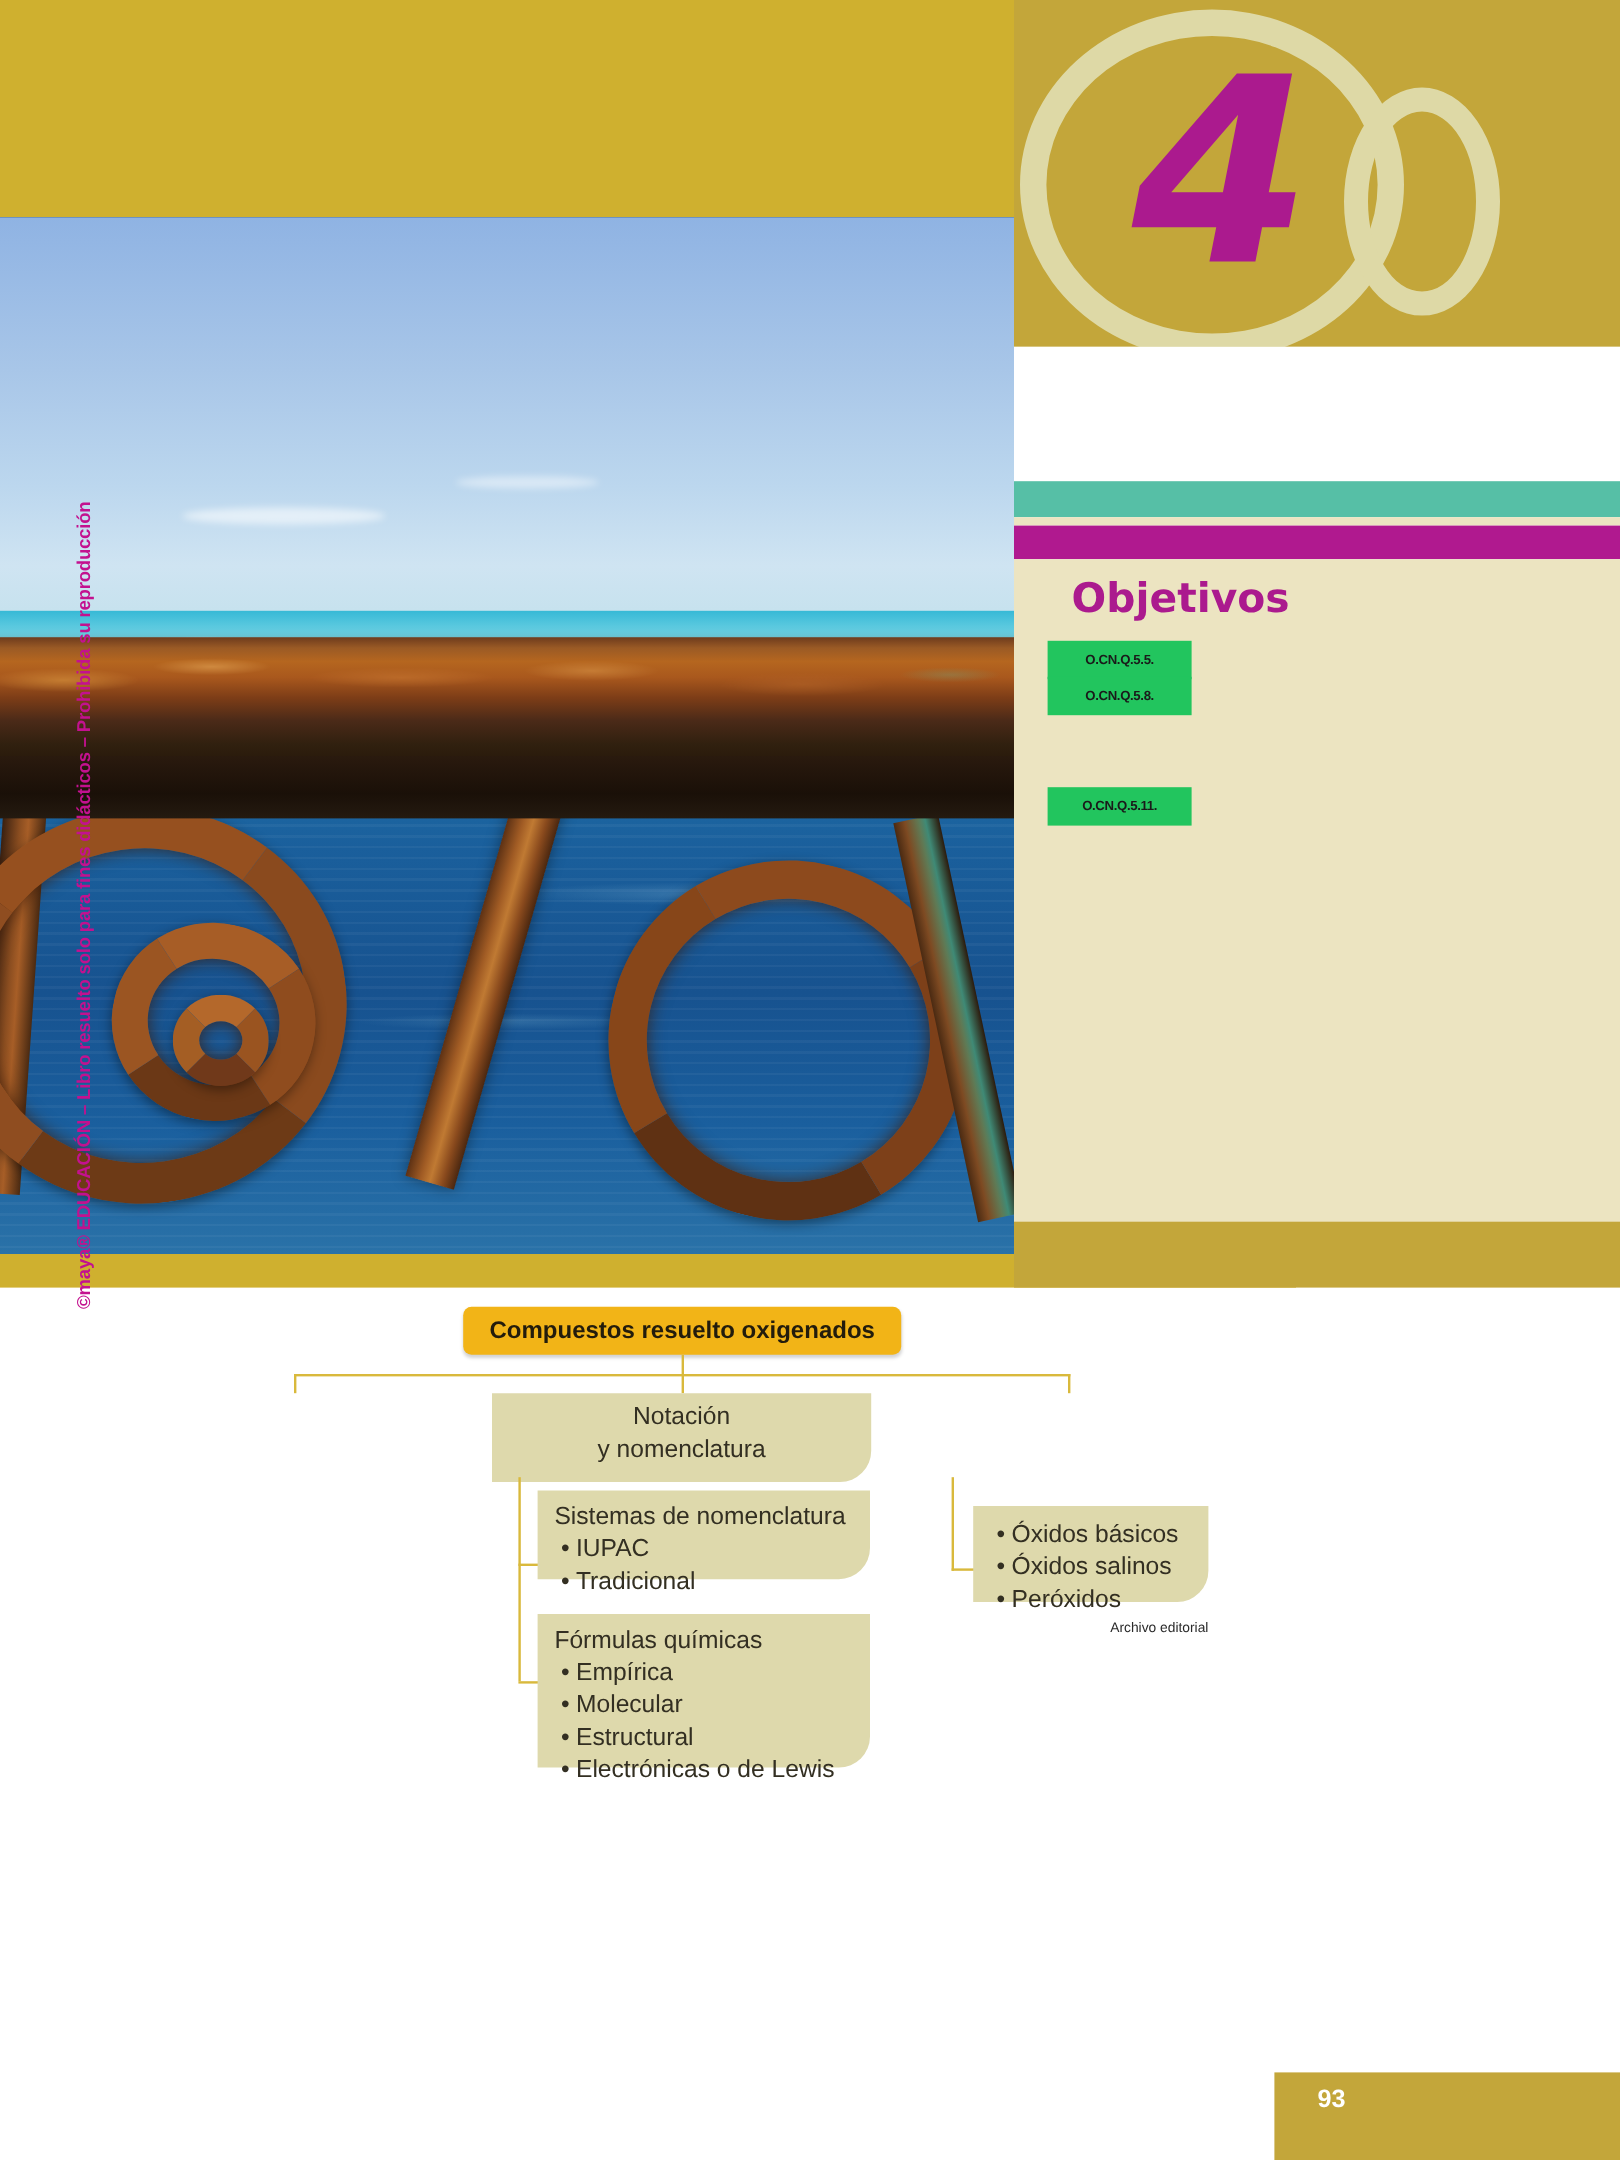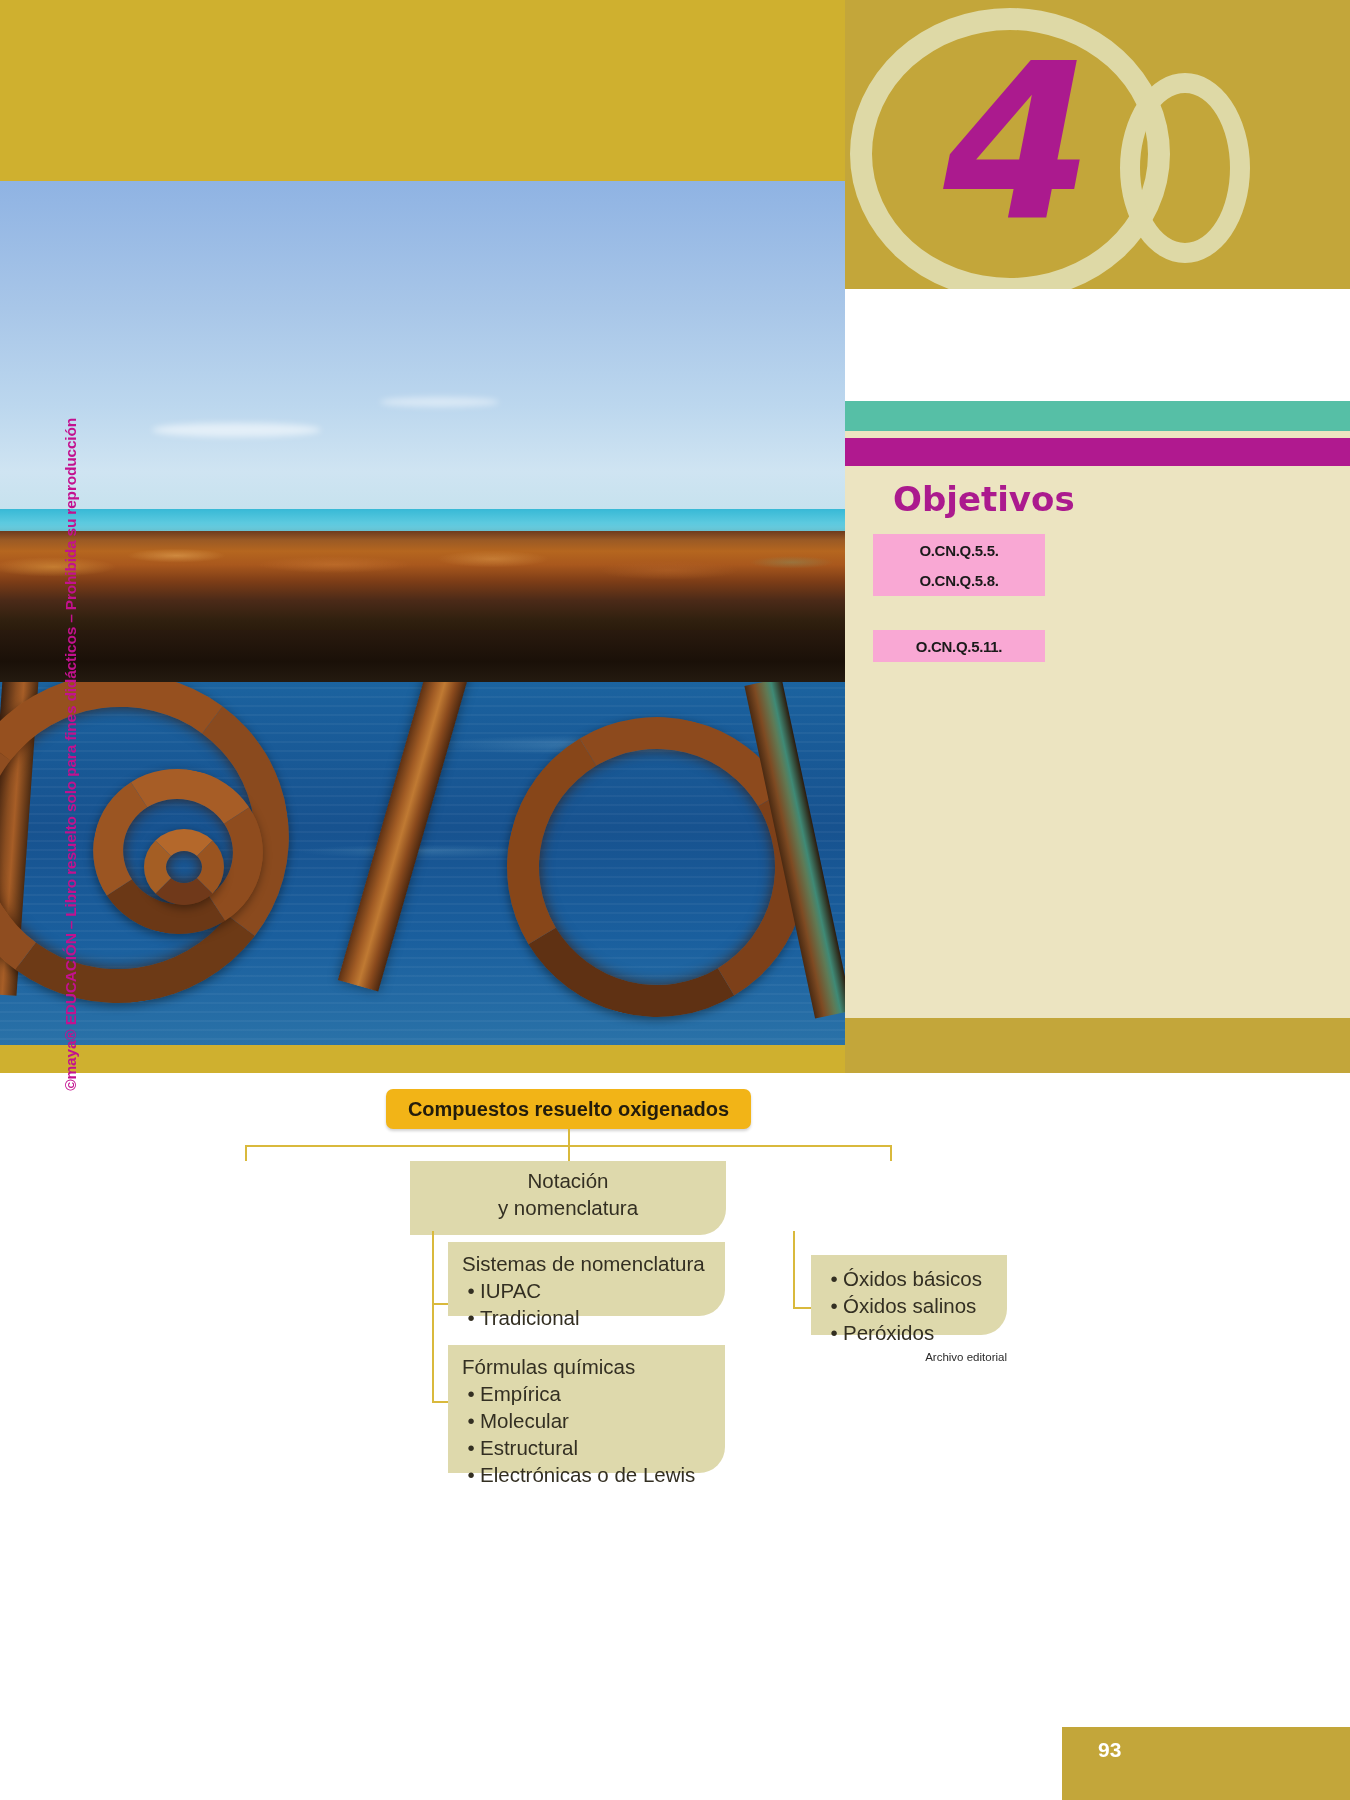--- a/index.html
+++ b/index.html
@@ -226,29 +226,29 @@
   }
 
   .objetivos-title {
     position: absolute; left: 48px; top: 478px;
     font-family: "DejaVu Sans", sans-serif;
     font-size: 34px; line-height: 42px;
     font-weight: bold;
     color: #ab1a8e;
   }
   .obj-badge {
-    position: absolute; left: 28px; width: 172px; height: 32px;
-    background: #f9a8d4;
+    position: absolute; left: 28px; width: 120px; height: 32px;
+    background: #22c55e;
     display: flex; align-items: center; justify-content: center;
-    font-size: 15px; font-weight: bold; color: #1a1a1a;
+    font-size: 11px; font-weight: bold; color: #1a1a1a;
     letter-spacing: -0.3px;
   }
   .obj-badge-0 { top: 534px; }
   .obj-badge-1 { top: 564px; }
-  .obj-badge-2 { top: 630px; }
+  .obj-badge-2 { top: 656px; }
 
   
   .diagram { position: absolute; left: 0; top: 1073px; width: 1350px; height: 560px; }
 
   .node {
     position: absolute;
     background: #ded9ac;
     color: #332f22;
     border-bottom-right-radius: 26px;
     font-size: 20.5px;

